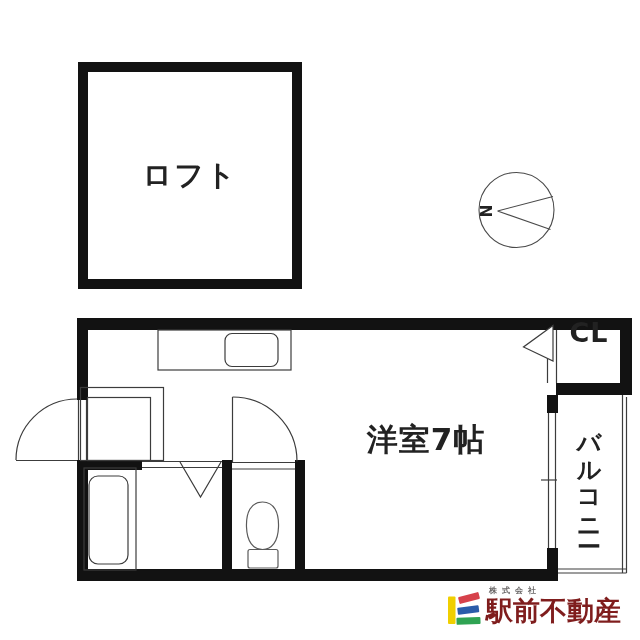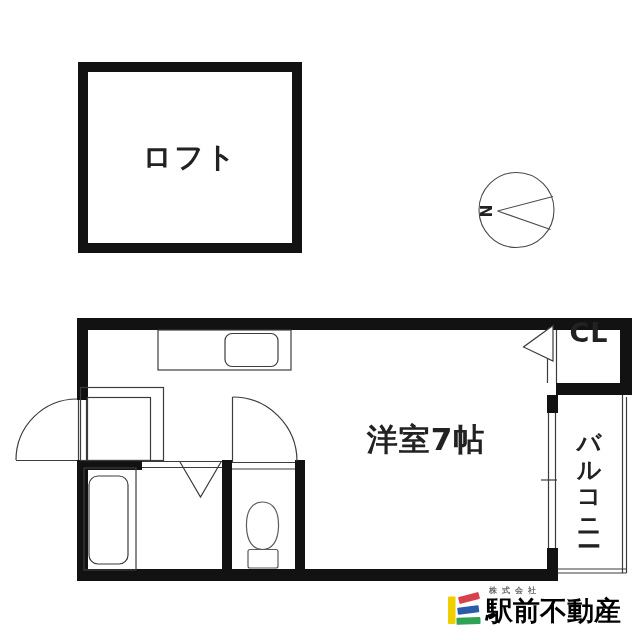--- a/index.html
+++ b/index.html
@@ -3,21 +3,21 @@
 <meta charset="utf-8">
 <style>
   html,body{margin:0;padding:0;background:#fff;}
   .canvas{
     position:relative;width:640px;height:640px;background:#fff;overflow:hidden;
     font-family:"DejaVu Sans","Liberation Sans",sans-serif;color:#1a1a1a;
   }
   .abs{position:absolute;}
   
   .loft-box{
-    left:78px;top:62px;width:224px;height:191px;
+    left:78px;top:62px;width:224px;height:227px;
     border:10px solid #121212;box-sizing:border-box;
     display:flex;align-items:center;justify-content:center;
   }
   .room-label{font-weight:bold;color:#222;white-space:nowrap;}
   .loft-label{font-size:29px;letter-spacing:2px;}
   .main-room-label{
     left:426px;top:440px;transform:translate(-50%,-50%);
     font-size:31px;letter-spacing:1px;
   }
   .cl-label{
@@ -37,21 +37,21 @@
   svg{position:absolute;left:0;top:0;}
   
   .logo-text{
     left:486px;top:585px;width:150px;
   }
   .logo-prefix{
     display:block;font-size:8px;letter-spacing:5px;color:#6b6868;
     font-weight:bold;margin-left:3px;
   }
   .logo-name{
-    display:block;font-size:27px;font-weight:bold;color:#000000;
+    display:block;font-size:27px;font-weight:bold;color:#7f1d1d;
     letter-spacing:0px;line-height:1.0;margin-top:1px;white-space:nowrap;
   }
 </style>
 </head>
 <body>
 
 <div class="canvas">
 
   <svg width="640" height="640" viewBox="0 0 640 640">
 

